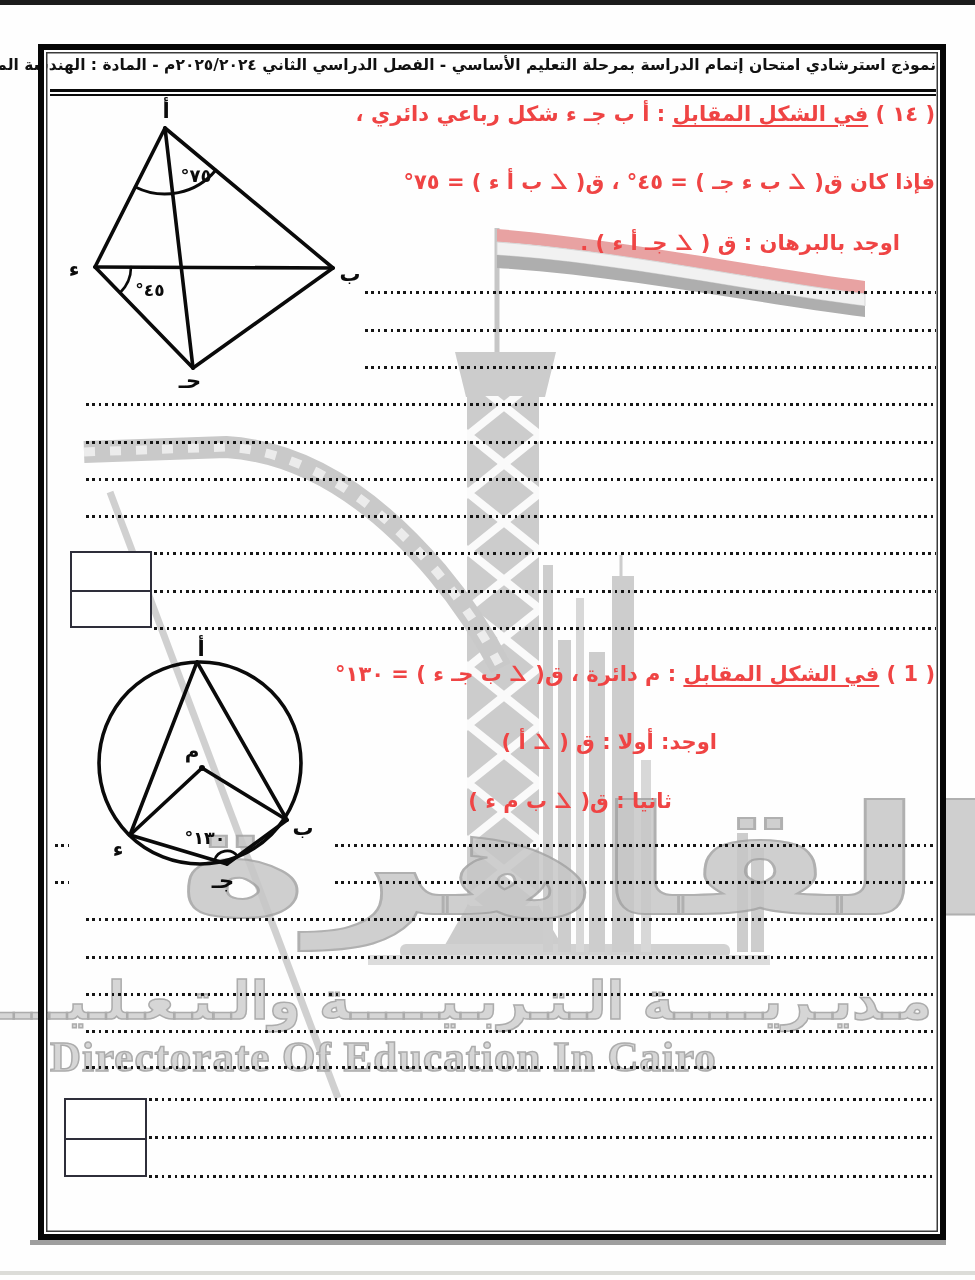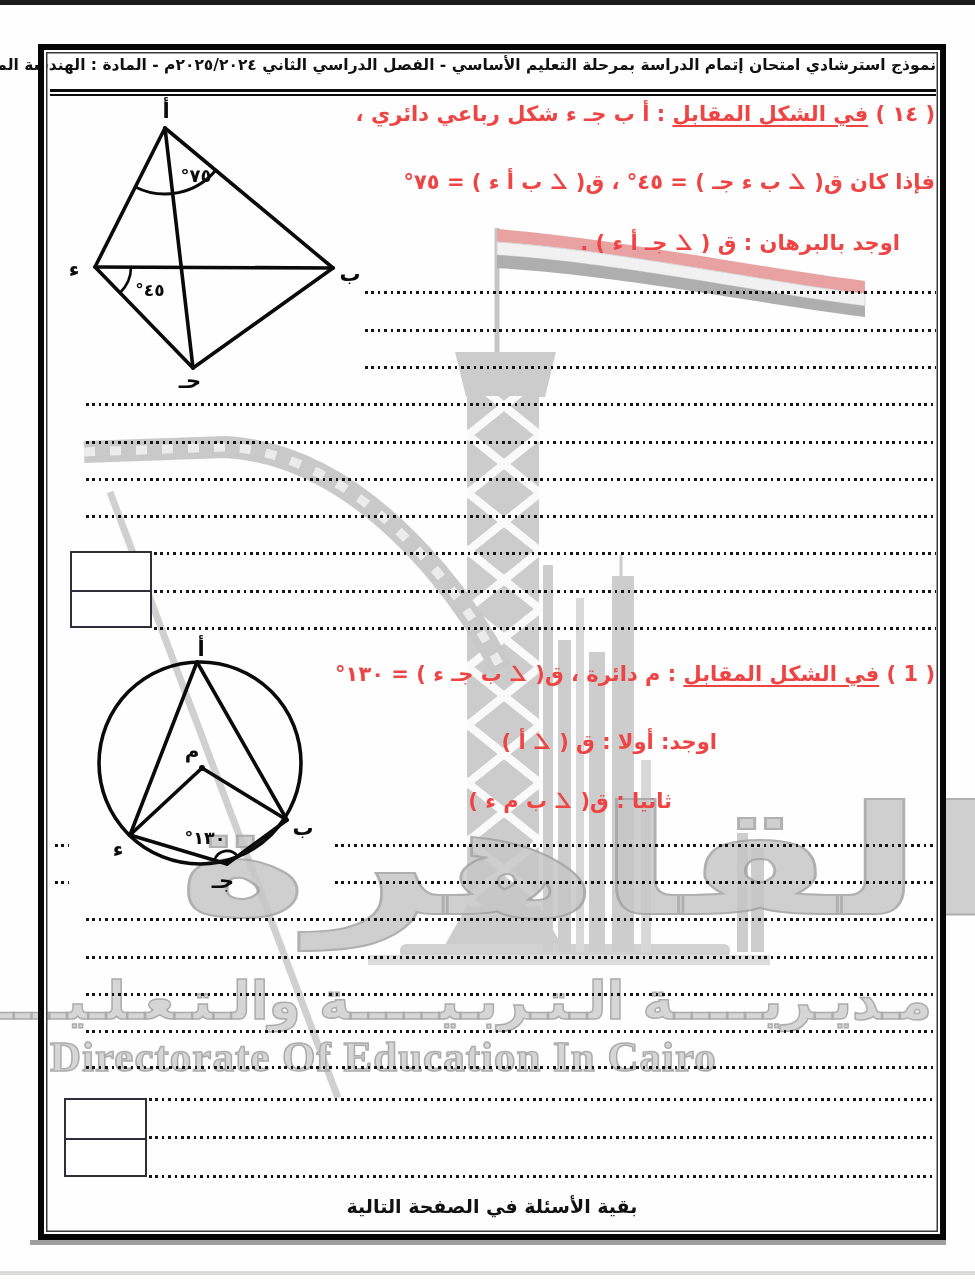--- a/index.html
+++ b/index.html
@@ -176,17 +176,16 @@
   <div class="abs dot" style="left:149px;top:1136px;width:787px"></div>
   <div class="abs dot" style="left:149px;top:1175px;width:787px"></div>
 
   <div class="abs abox" style="left:70px;top:551px;width:82px;height:77px">
     <div class="split"></div>
   </div>
   <div class="abs abox" style="left:64px;top:1098px;width:83px;height:79px">
     <div class="split"></div>
   </div>
 
-  <div class="abs footer">بقية الأسئلة في الصفحة التالية</div>
 
   <div class="abs bottom-shadow"></div>
   <div class="abs page-edge"></div>
 </div>
 
 </body></html>

